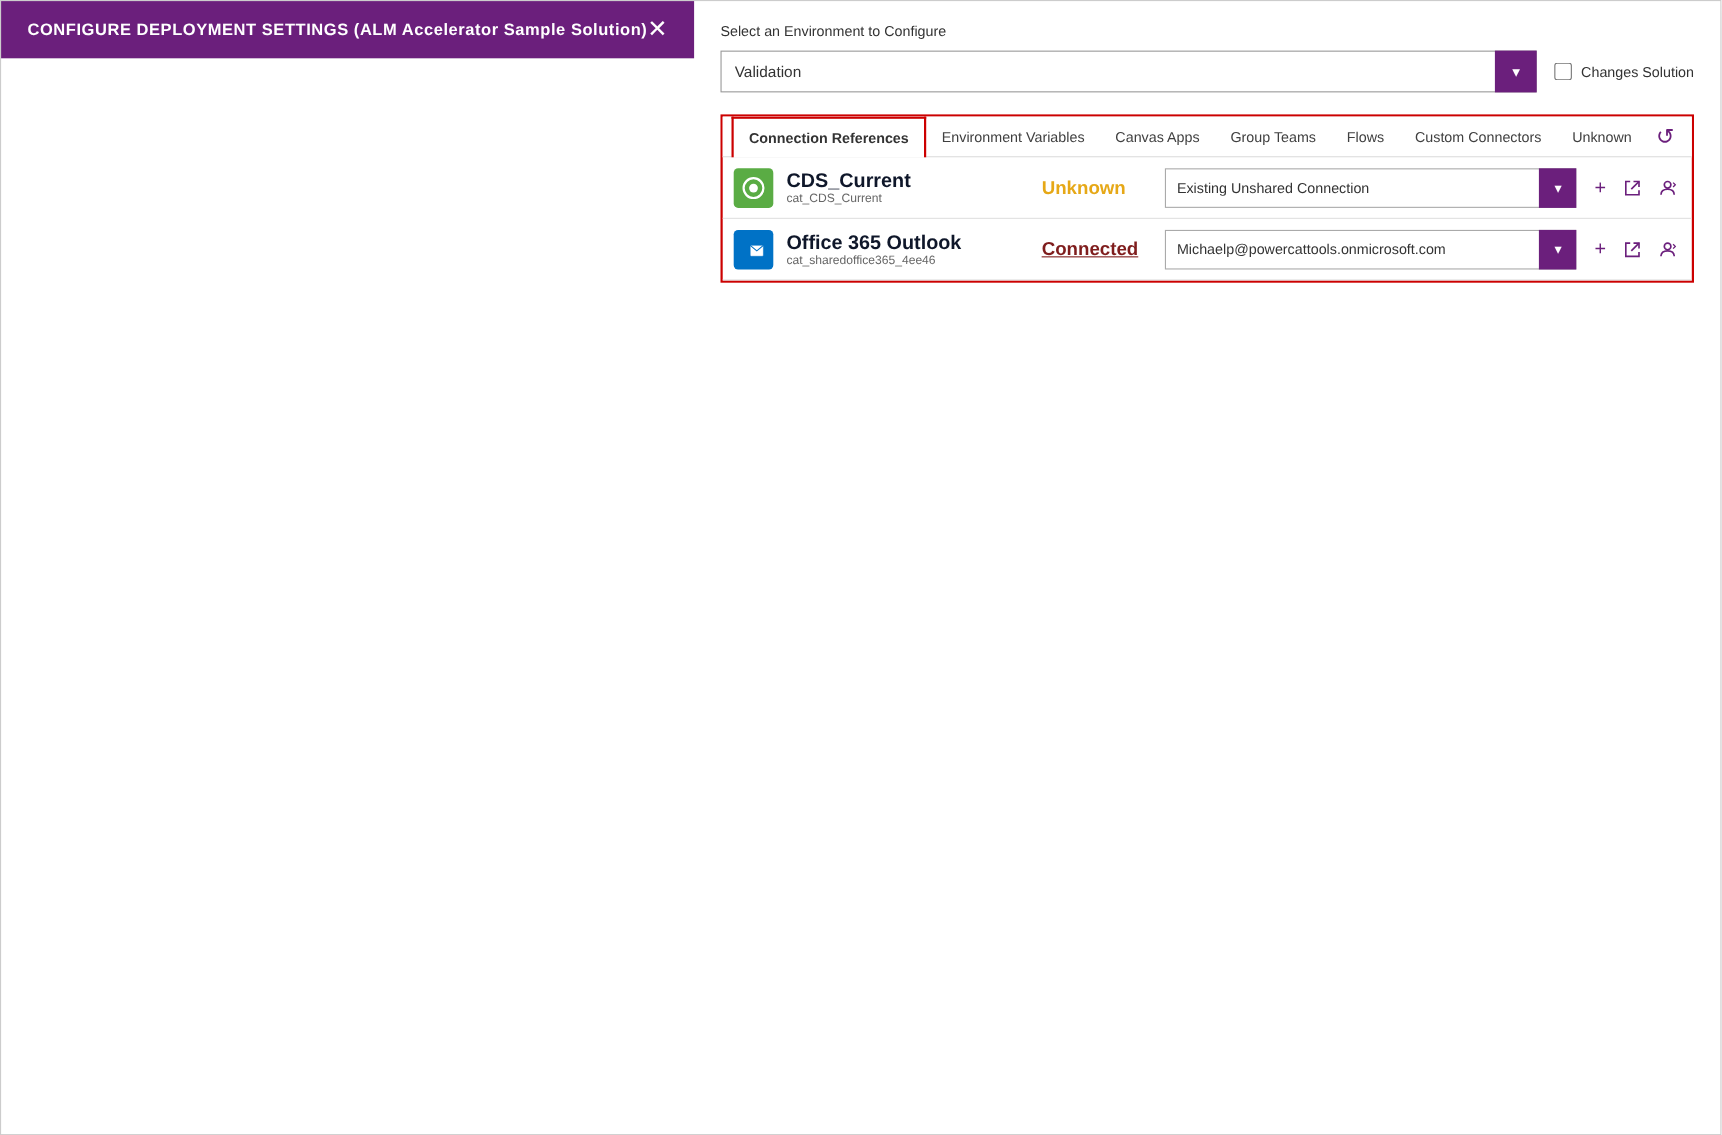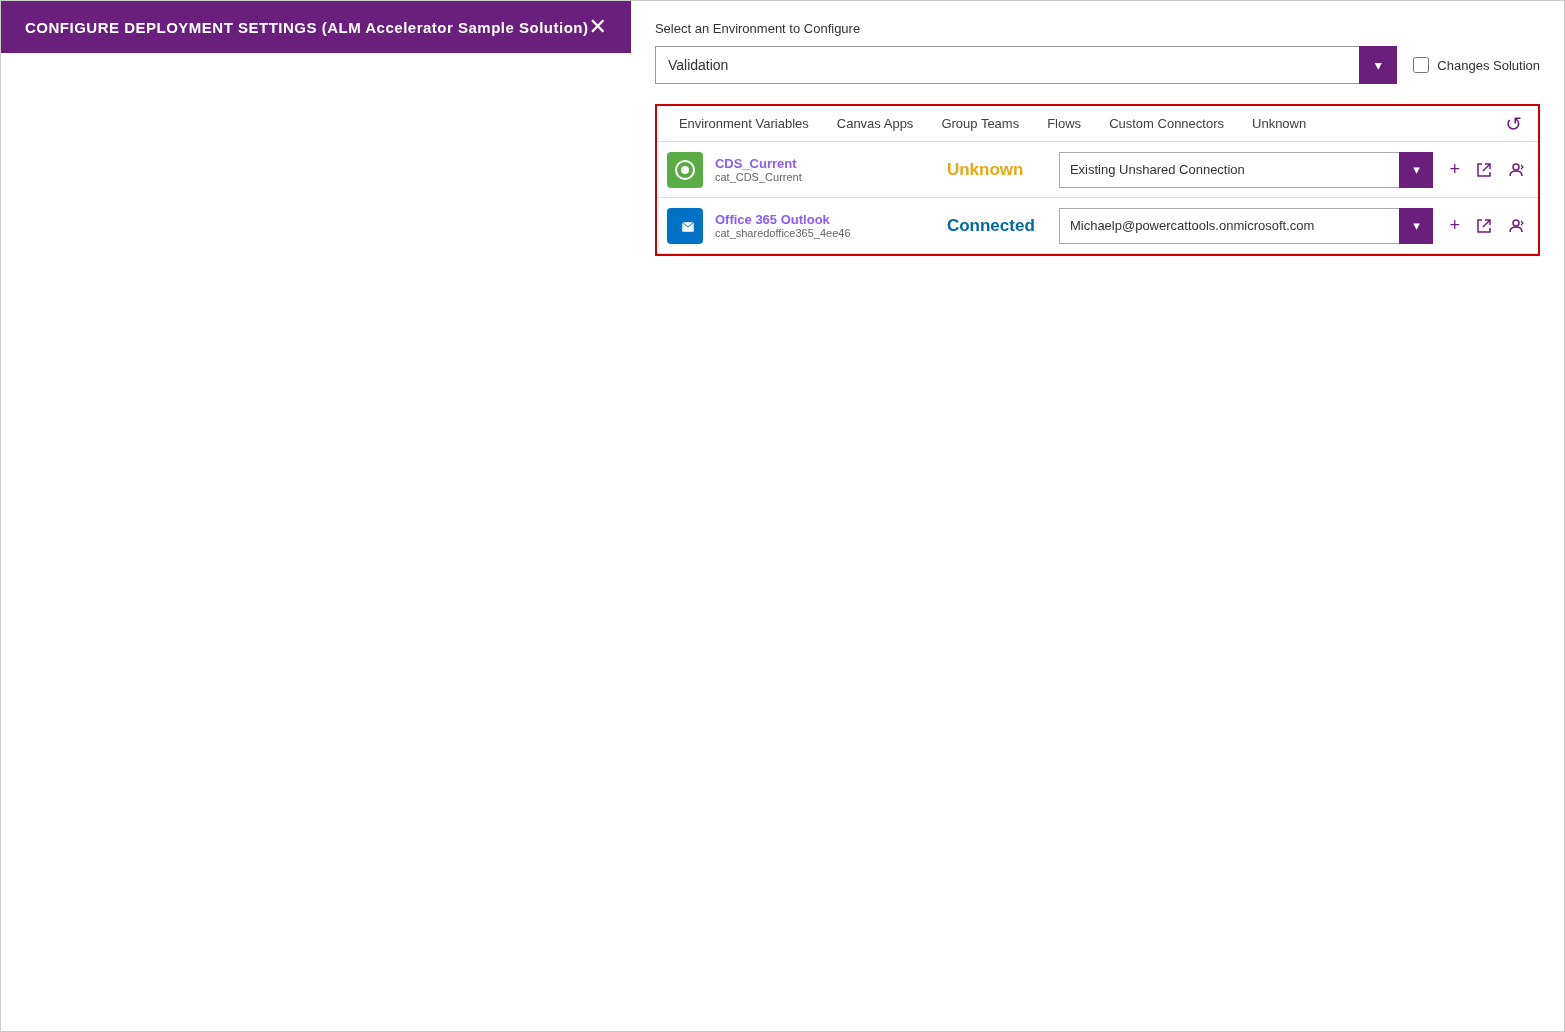--- a/index.html
+++ b/index.html
@@ -168,36 +168,36 @@
       background: #5aac44;
     }
     .conn-icon.outlook {
       background: #0072c6;
     }
     .conn-name-col {
       width: 220px;
       flex-shrink: 0;
     }
     .conn-name {
-      font-size: 13px;
+      font-size: 18px;
       font-weight: 600;
-      color: #8b5cf6;
+      color: #0f172a;
     }
     .conn-subname {
       font-size: 11px;
       color: #666;
     }
     .conn-status-col {
       width: 100px;
       flex-shrink: 0;
       font-size: 17px;
       font-weight: 600;
     }
     .conn-status-col.unknown { color: #e6a817; }
-    .conn-status-col.connected { color: #0369a1; }
+    .conn-status-col.connected { color: #7f1d1d; text-decoration: underline; }
     .conn-dropdown-wrapper {
       flex: 1;
       position: relative;
     }
     .conn-dropdown {
       width: 100%;
       border: 1px solid #aaa;
       padding: 7px 40px 7px 10px;
       font-size: 13px;
       color: #333;
@@ -285,20 +285,21 @@
         <div class="env-select-chevron">▾</div>
       </div>
       <div class="upgrade-solution-row">
         <input type="checkbox" class="upgrade-checkbox" style="">
         <span class="upgrade-label">Changes Solution</span>
       </div>
     </div>
 
     <div class="tabs-area">
       <div class="tabs-bar">
+        <button class="tab-item active">Connection References</button>
         <button class="tab-item">Environment Variables</button>
         <button class="tab-item">Canvas Apps</button>
         <button class="tab-item">Group Teams</button>
         <button class="tab-item">Flows</button>
         <button class="tab-item">Custom Connectors</button>
         <button class="tab-item">Unknown</button>
         <button class="tab-refresh-btn" title="Refresh">↺</button>
       </div>
 
       <div class="connection-row">

